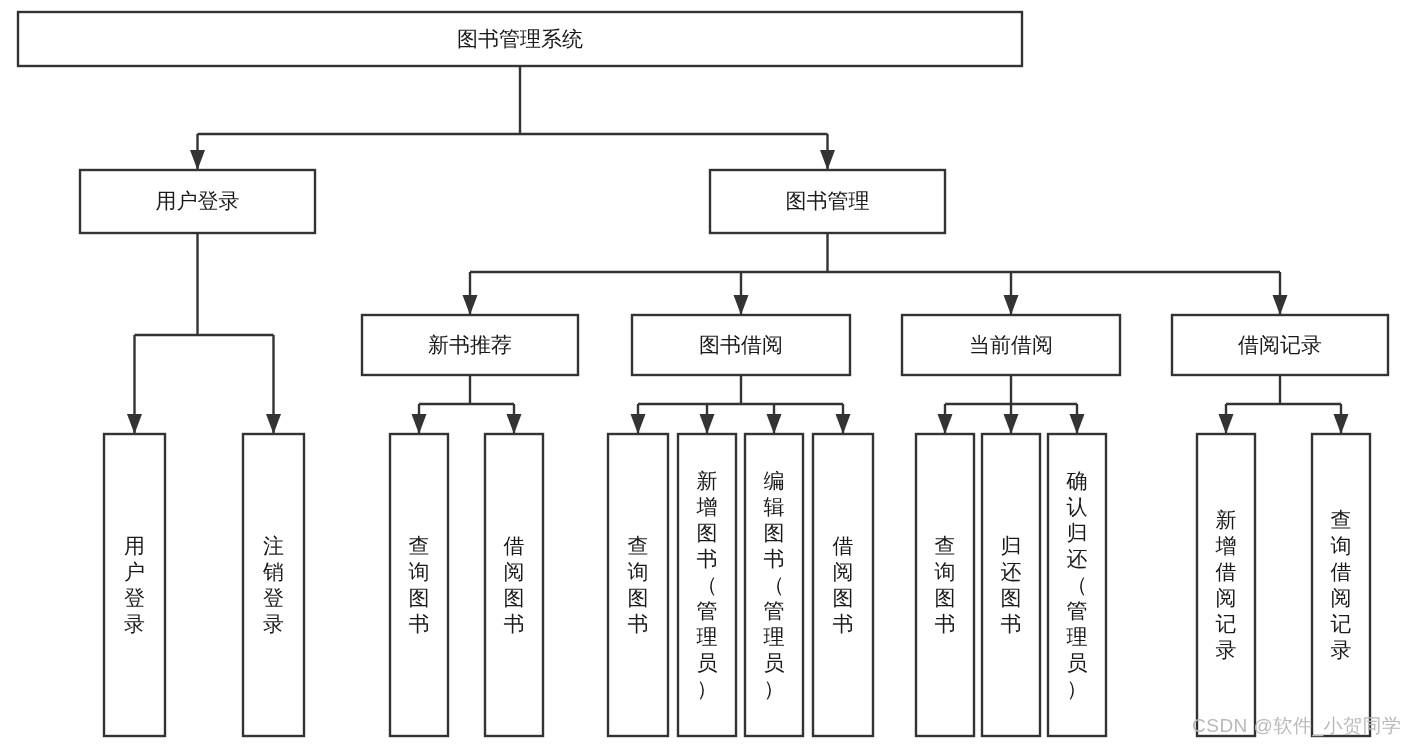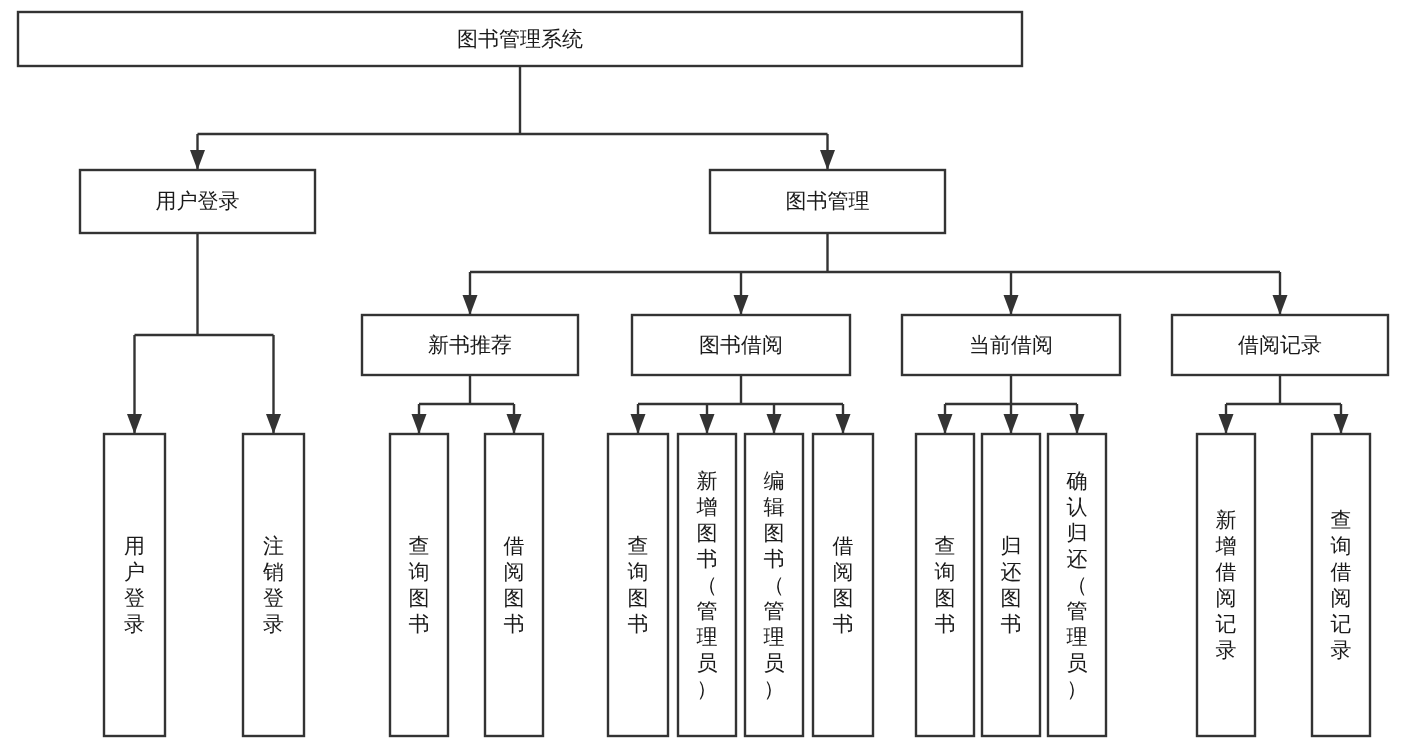--- a/index.html
+++ b/index.html
@@ -201,13 +201,14 @@
         <g>
           <rect x="1197" y="434" width="58" height="302" class="node-rect"></rect>
           <text x="1226" y="527.28" class="node-label-v"><tspan x="1226" dy="0">新</tspan><tspan x="1226" dy="26">增</tspan><tspan x="1226" dy="26">借</tspan><tspan x="1226" dy="26">阅</tspan><tspan x="1226" dy="26">记</tspan><tspan x="1226" dy="26">录</tspan></text>
         </g>
         <g>
           <rect x="1312" y="434" width="58" height="302" class="node-rect"></rect>
           <text x="1341" y="527.28" class="node-label-v"><tspan x="1341" dy="0">查</tspan><tspan x="1341" dy="26">询</tspan><tspan x="1341" dy="26">借</tspan><tspan x="1341" dy="26">阅</tspan><tspan x="1341" dy="26">记</tspan><tspan x="1341" dy="26">录</tspan></text>
         </g>
       </g>
   </svg>
+  <div class="watermark">CSDN @软件_小贺同学</div>
 </div>
 
 </body></html>

